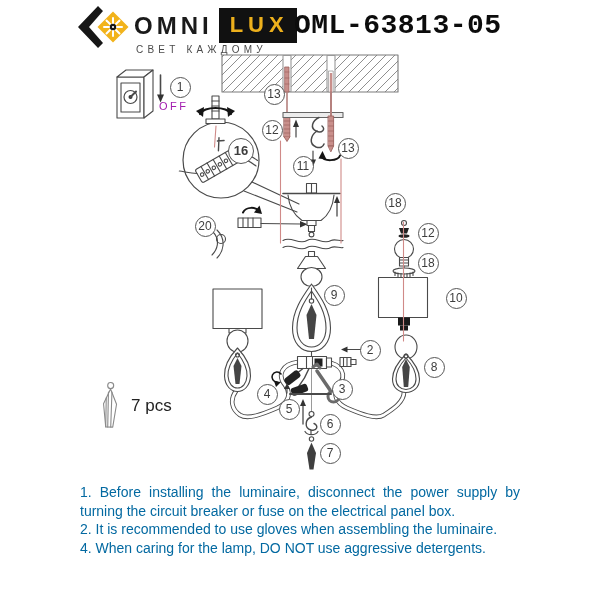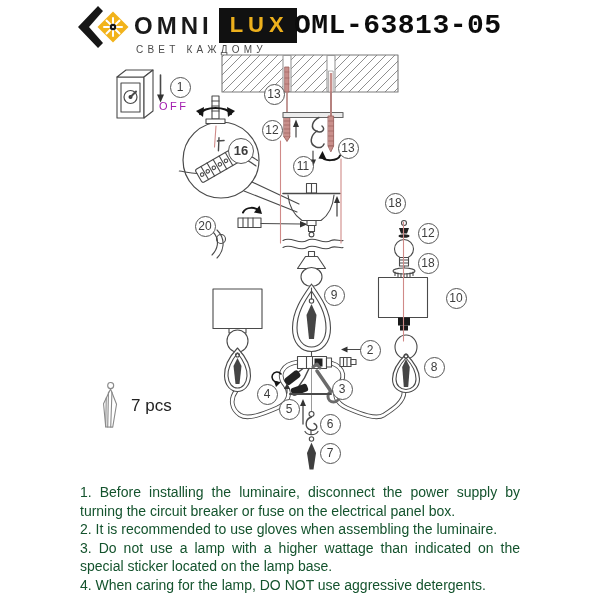--- a/index.html
+++ b/index.html
@@ -22,21 +22,21 @@
   svg.art{position:absolute;left:0;top:0;}
   .callout{position:absolute;box-sizing:border-box;width:21px;height:21px;border:1.4px solid #565656;
       border-radius:50%;background:#fff;color:#3d3d3d;font-size:12px;line-height:18px;
       text-align:center;z-index:5;}
   .callout.big{width:26px;height:26px;line-height:23px;font-size:13px;font-weight:bold;}
   .off-label{position:absolute;left:159px;top:100px;font-size:11px;letter-spacing:2.5px;color:#a21caf;}
   .pcs-label{position:absolute;left:131px;top:396px;font-size:17px;color:#232323;}
 
   
   .instructions{position:absolute;left:80px;top:483px;width:440px;font-size:14px;
-      line-height:18.6px;color:#14532d;text-align:justify;}
+      line-height:18.6px;color:#0369a1;text-align:justify;}
   .instructions p{margin:0;}
 </style>
 </head>
 <body>
 
 <div class="page">
 
   <header>
     <svg class="logo-mark" width="56" height="52" viewBox="0 0 56 52">
       <polygon points="22,5 2,26 22,47 27,42 13,26 27,10" fill="#161616"></polygon>
@@ -328,16 +328,15 @@
         <div class="callout big" style="left: 228px; top: 138px;">16</div>
         <div class="callout" style="left: 292.5px; top: 155.5px;">11</div>
         <div class="callout" style="left: 341.5px; top: 192.5px; margin-left: 43px;">18</div>
         <div class="callout" style="left: 194.5px; top: 215.5px;">20</div>
       </div>
   </div>
 
   <div class="instructions" id="instructions">
       <p>1. Before installing the luminaire, disconnect the power supply by turning the circuit breaker or fuse on the electrical panel box.</p>
       <p>2. It is recommended to use gloves when assembling the luminaire.</p>
-      <p>3. Do not use a lamp with a higher wattage than indicated on the special sticker located on the lamp base.</p>
       <p>4. When caring for the lamp, DO NOT use aggressive detergents.</p>
     </div>
 </div>
 
 </body></html>

